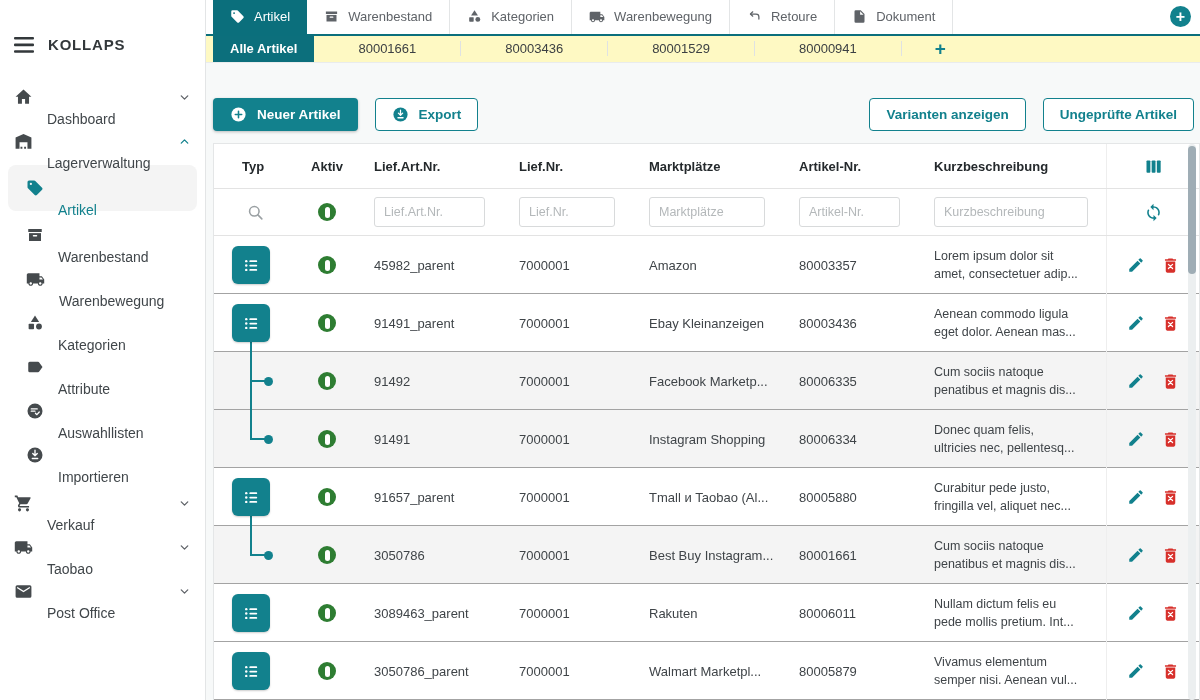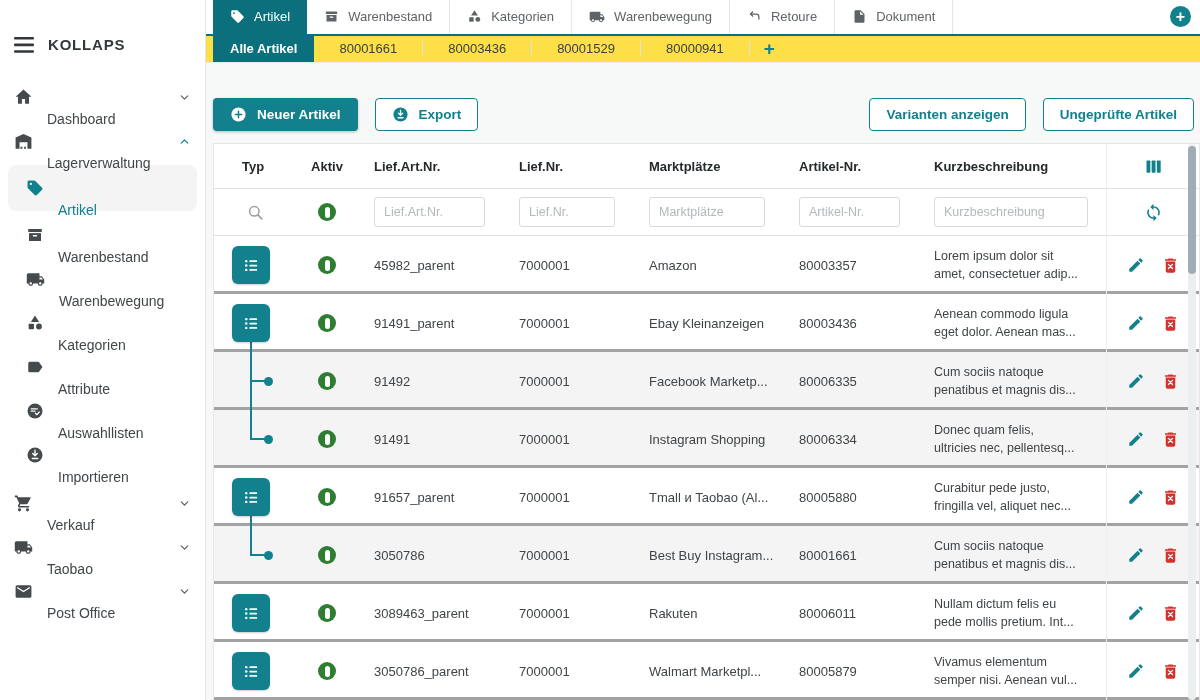--- a/index.html
+++ b/index.html
@@ -33,22 +33,22 @@
     color:#5f6368; border-right:1px solid #e3e5e6; cursor:pointer; white-space:nowrap; }
   .mtab .icn { color:#5f6368; }
   .mtab.active { background:#0b6f7c; color:#fff; font-weight:500; border-right:none; }
   .mtab.active .icn { color:#fff; }
   .mtabs-spacer { flex:1; }
   .plus-circle { align-self:center; margin-right:9px; width:21px; height:21px; border-radius:50%;
     background:#12818d; color:#fff; display:flex; align-items:center; justify-content:center;
     font-size:16px; font-weight:700; cursor:pointer; line-height:1; }
 
   
-  .record-tabs { height:28px; background:#fde047; display:flex; align-items:stretch;
-    padding-left:7px; border-bottom:1px solid #e9eced; }
+  .record-tabs { height:28px; background:#fef9c3; display:flex; align-items:stretch;
+    padding-left:7px; border-bottom:1px solid #e9eced;gap:19px; }
   .rtab { display:flex; align-items:center; padding:0 25px; font-size:13px; color:#3c4043; cursor:pointer; }
   .rtab.active { background:#0c6f7c; color:#fff; font-weight:700; padding:0 17px; }
   .rsep { width:1px; height:15px; background:#dfe2e3; align-self:center; }
   .rtab-add { color:#12818d; font-size:19px; font-weight:700; display:flex; align-items:center;
     padding:0 14px; cursor:pointer; }
 
   
   .toolbar { display:flex; align-items:center; margin:35px 6px 12px 7px; }
   .btn { display:flex; align-items:center; gap:10px; height:33px; border-radius:4px;
     font-size:13.5px; font-weight:700; padding:0 16px; cursor:pointer; border:1px solid transparent;
@@ -57,21 +57,21 @@
   .btn-outline { background:#fff; color:#12818d; border-color:#12818d; }
   .gap12 { width:17px; } .spacer { flex:1; }
 
   
   .table-card { margin-left:7px; background:#fff; border:1px solid #e4e6e7; border-bottom:none;
     position:relative; flex:1; }
   .t-row { display:grid; grid-template-columns:82px 62px 145px 130px 150px 135px 1fr 93px;
     align-items:center; }
   .t-head { height:45px; border-bottom:1px solid #e3e3e3; font-weight:700; font-size:13px; color:#24292c; }
   .t-filter { height:47px; border-bottom:1px solid #e3e3e3; }
-  .t-data { height:58px; border-bottom:3px solid #a3a3a3; font-size:13px; cursor:default; }
+  .t-data { height:58px; border-bottom:1px solid #a3a3a3; font-size:13px; cursor:default; }
   .t-data.child { background:#f4f4f4; }
   .cell { padding-left:16px; }
   .typ-cell { padding-left:28px; }
   .typ-cell-body { padding-left:0; position:relative; height:58px; display:flex; align-items:center; }
   .aktiv-cell { display:flex; justify-content:center; padding-left:0; }
   .desc-cell { font-size:12.5px; line-height:1.45; white-space:pre-line; padding-right:6px; }
   .actions-cell { display:flex; justify-content:center; gap:16px; align-self:stretch;
     align-items:center; border-left:1px solid #eeeeee; padding-left:0; }
   .icon-btn { background:none; border:none; cursor:pointer; display:flex; padding:0; }
 

